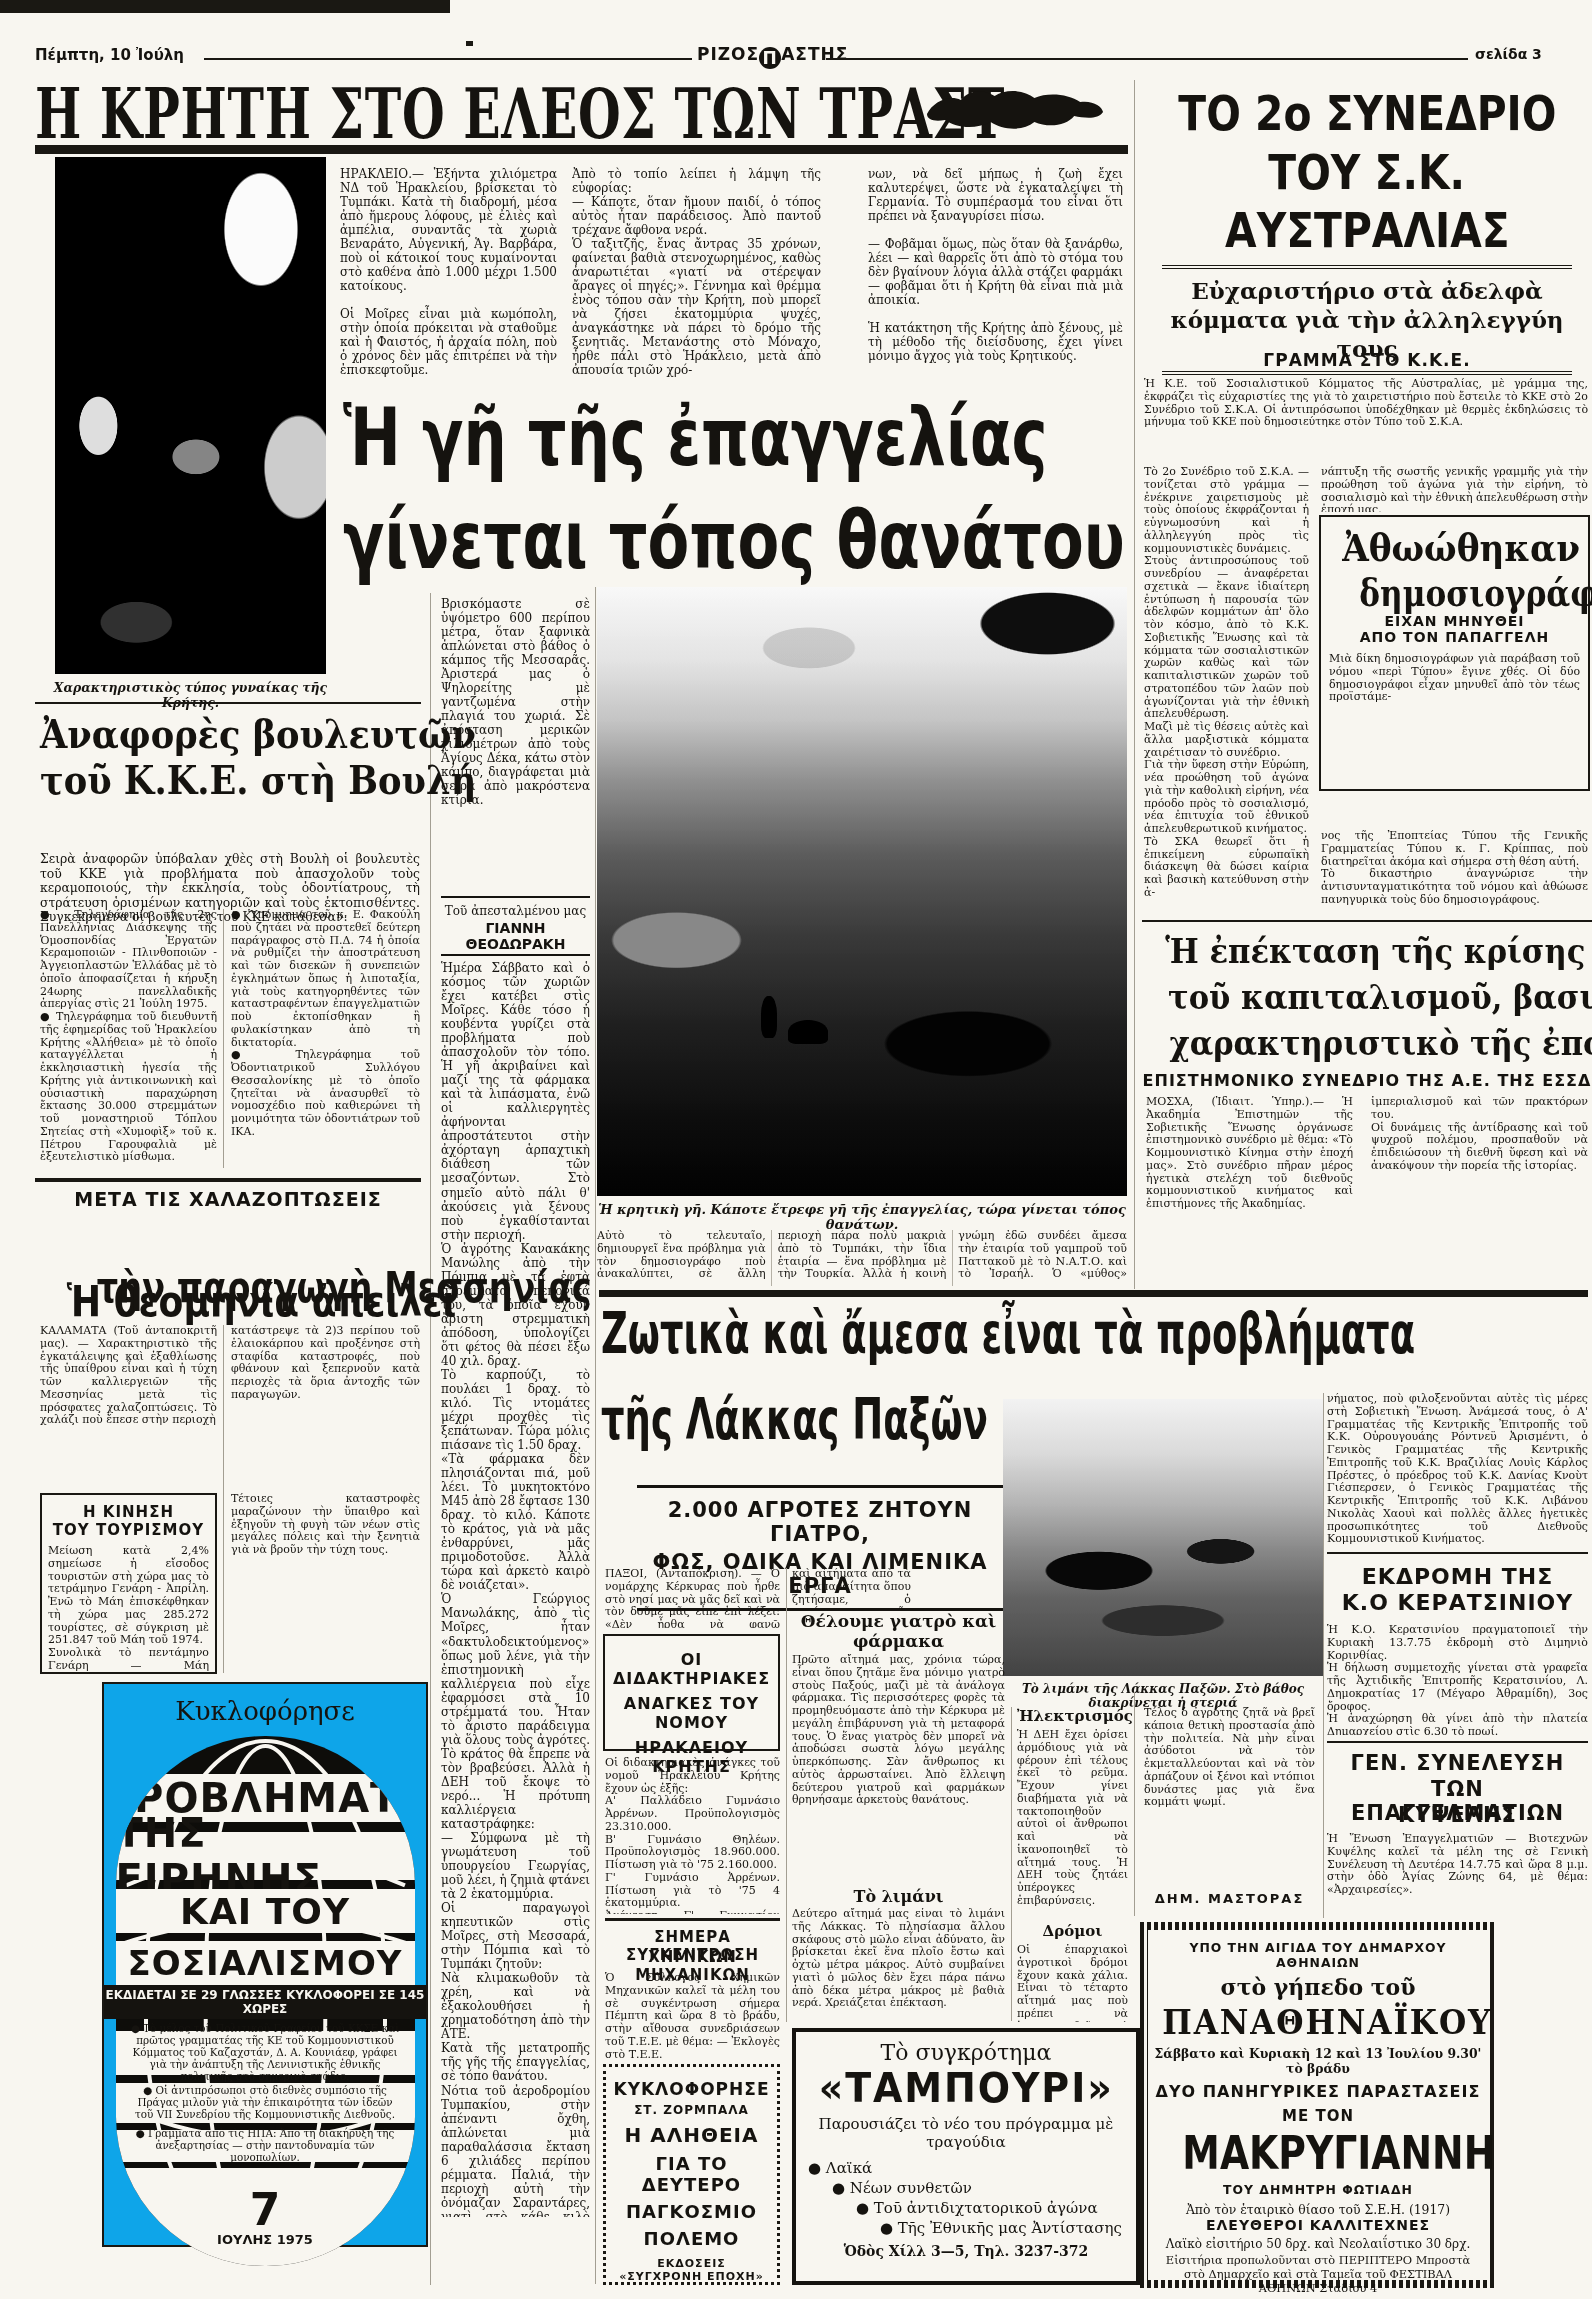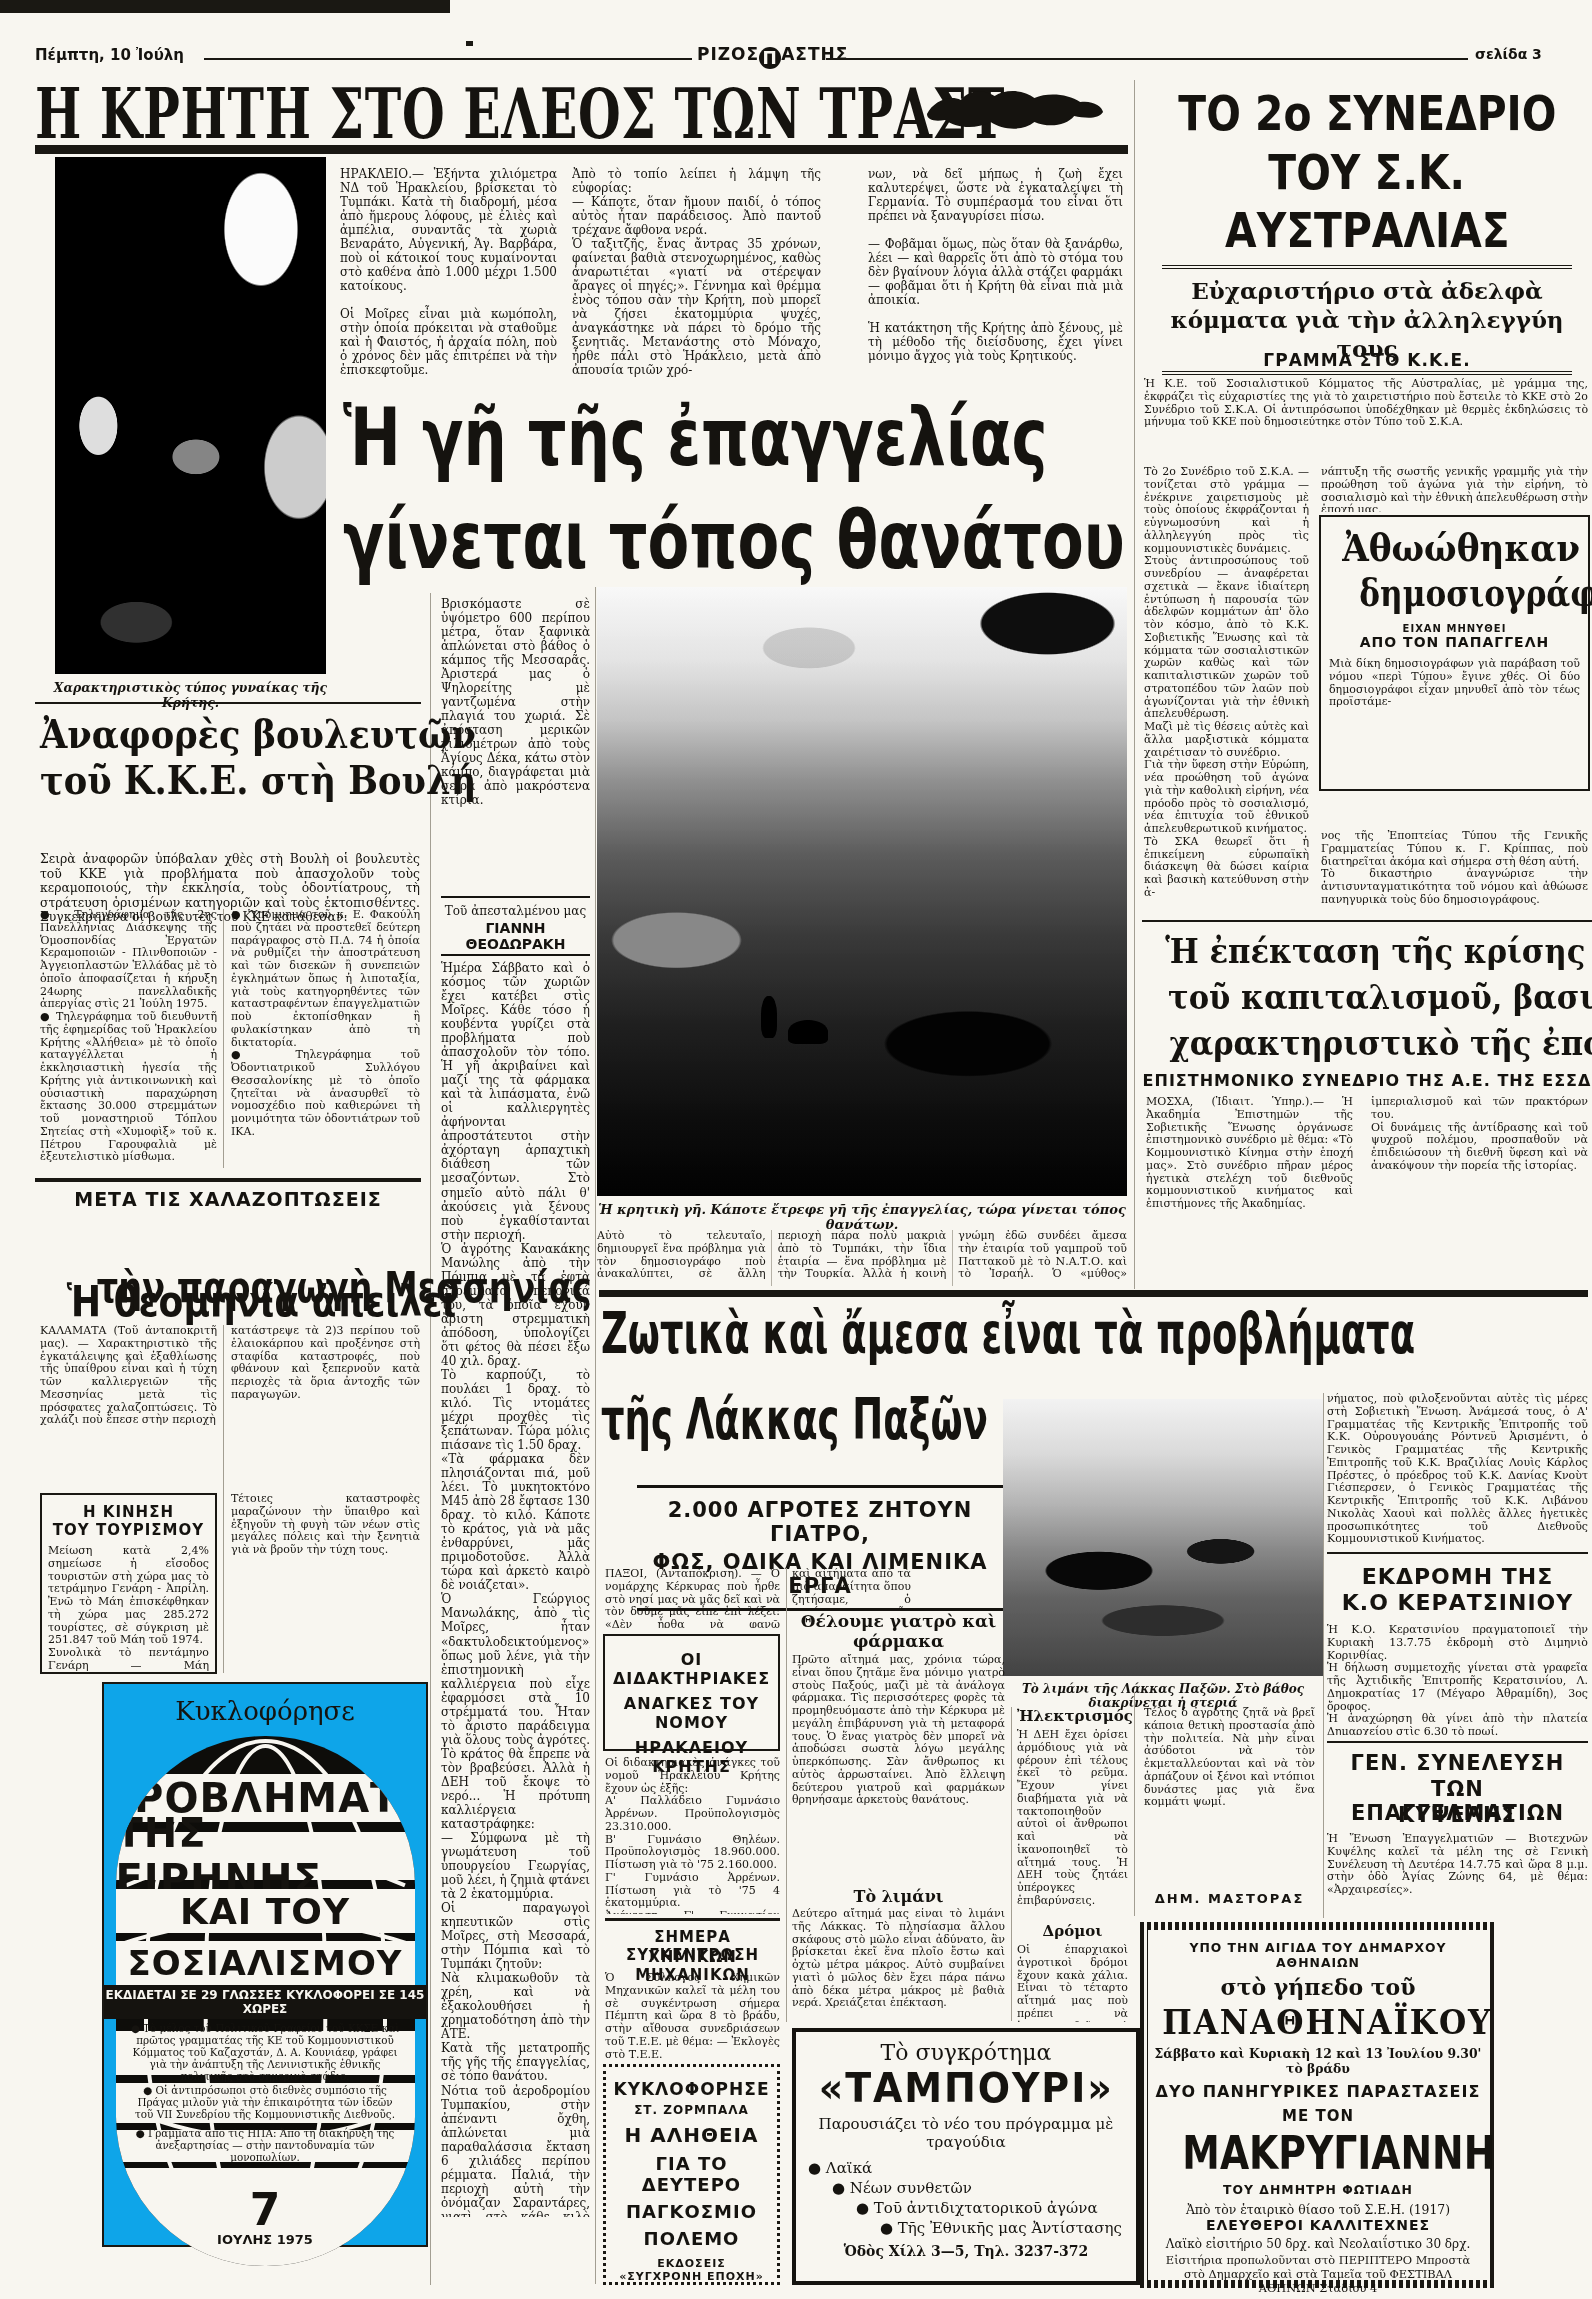--- a/index.html
+++ b/index.html
@@ -148,21 +148,21 @@
 Τὸ ΣΚΑ θεωρεῖ ὅτι ἡ ἐπικείμενη εὐρωπαϊκὴ διάσκεψη θὰ δώσει καίρια καὶ βασικὴ κατεύθυνση στὴν ἀ-</div>
   <div class="abs body-sm" style="left:1321px;top:466px;width:267px;height:46px;">νάπτυξη τῆς σωστῆς γενικῆς γραμμῆς γιὰ τὴν προώθηση τοῦ ἀγώνα γιὰ τὴν εἰρήνη, τὸ σοσιαλισμὸ καὶ τὴν ἐθνικὴ ἀπελευθέρωση στὴν ἐποχή μας.</div>
 
   <div class="abs boxed" style="left:1319px;top:515px;width:271px;height:276px;padding:10px 8px;">
     <div style="text-align:center;">
       <span class="squeeze-c ser-head" style="font-size:38px;transform:scaleX(0.9);">Ἀθωώθηκαν</span>
     </div>
     <div style="text-align:center;margin-top:4px;">
       <span class="squeeze-c ser-head" style="font-size:38px;transform:scaleX(0.82);">δημοσιογράφοι</span>
     </div>
-    <div class="kick" style="font-size:10px;margin-top:10px;">ΕΙΧΑΝ ΜΗΝΥΘΕΙ</div>
+    <div class="kick" style="font-size:14px;margin-top:0;">ΕΙΧΑΝ ΜΗΝΥΘΕΙ</div>
     <div class="kick" style="font-size:14px;">ΑΠΟ ΤΟΝ ΠΑΠΑΓΓΕΛΗ</div>
     <div class="body-sm" style="margin-top:8px;height:119px;">Μιὰ δίκη δημοσιογράφων γιὰ παράβαση τοῦ νόμου «περὶ Τύπου» ἔγινε χθές. Οἱ δύο δημοσιογράφοι εἶχαν μηνυθεῖ ἀπὸ τὸν τέως προϊστάμε-</div>
   </div>
   <div class="abs body-sm pre" style="left:1321px;top:830px;width:267px;height:86px;">νος τῆς Ἐποπτείας Τύπου τῆς Γενικῆς Γραμματείας Τύπου κ. Γ. Κρίππας, ποὺ διατηρεῖται ἀκόμα καὶ σήμερα στὴ θέση αὐτή.
 Τὸ δικαστήριο ἀναγνώρισε τὴν ἀντισυνταγματικότητα τοῦ νόμου καὶ ἀθώωσε πανηγυρικὰ τοὺς δύο δημοσιογράφους.</div>
 
   <div class="abs hr" style="left:1142px;top:920px;width:450px;height:2px;"></div>
   <div class="abs" style="left:1142px;top:933px;width:450px;text-align:center;">
     <span class="squeeze-c ser-head" style="font-size:34px;transform:scaleX(0.9);">Ἡ ἐπέκταση τῆς κρίσης</span>
   </div>

